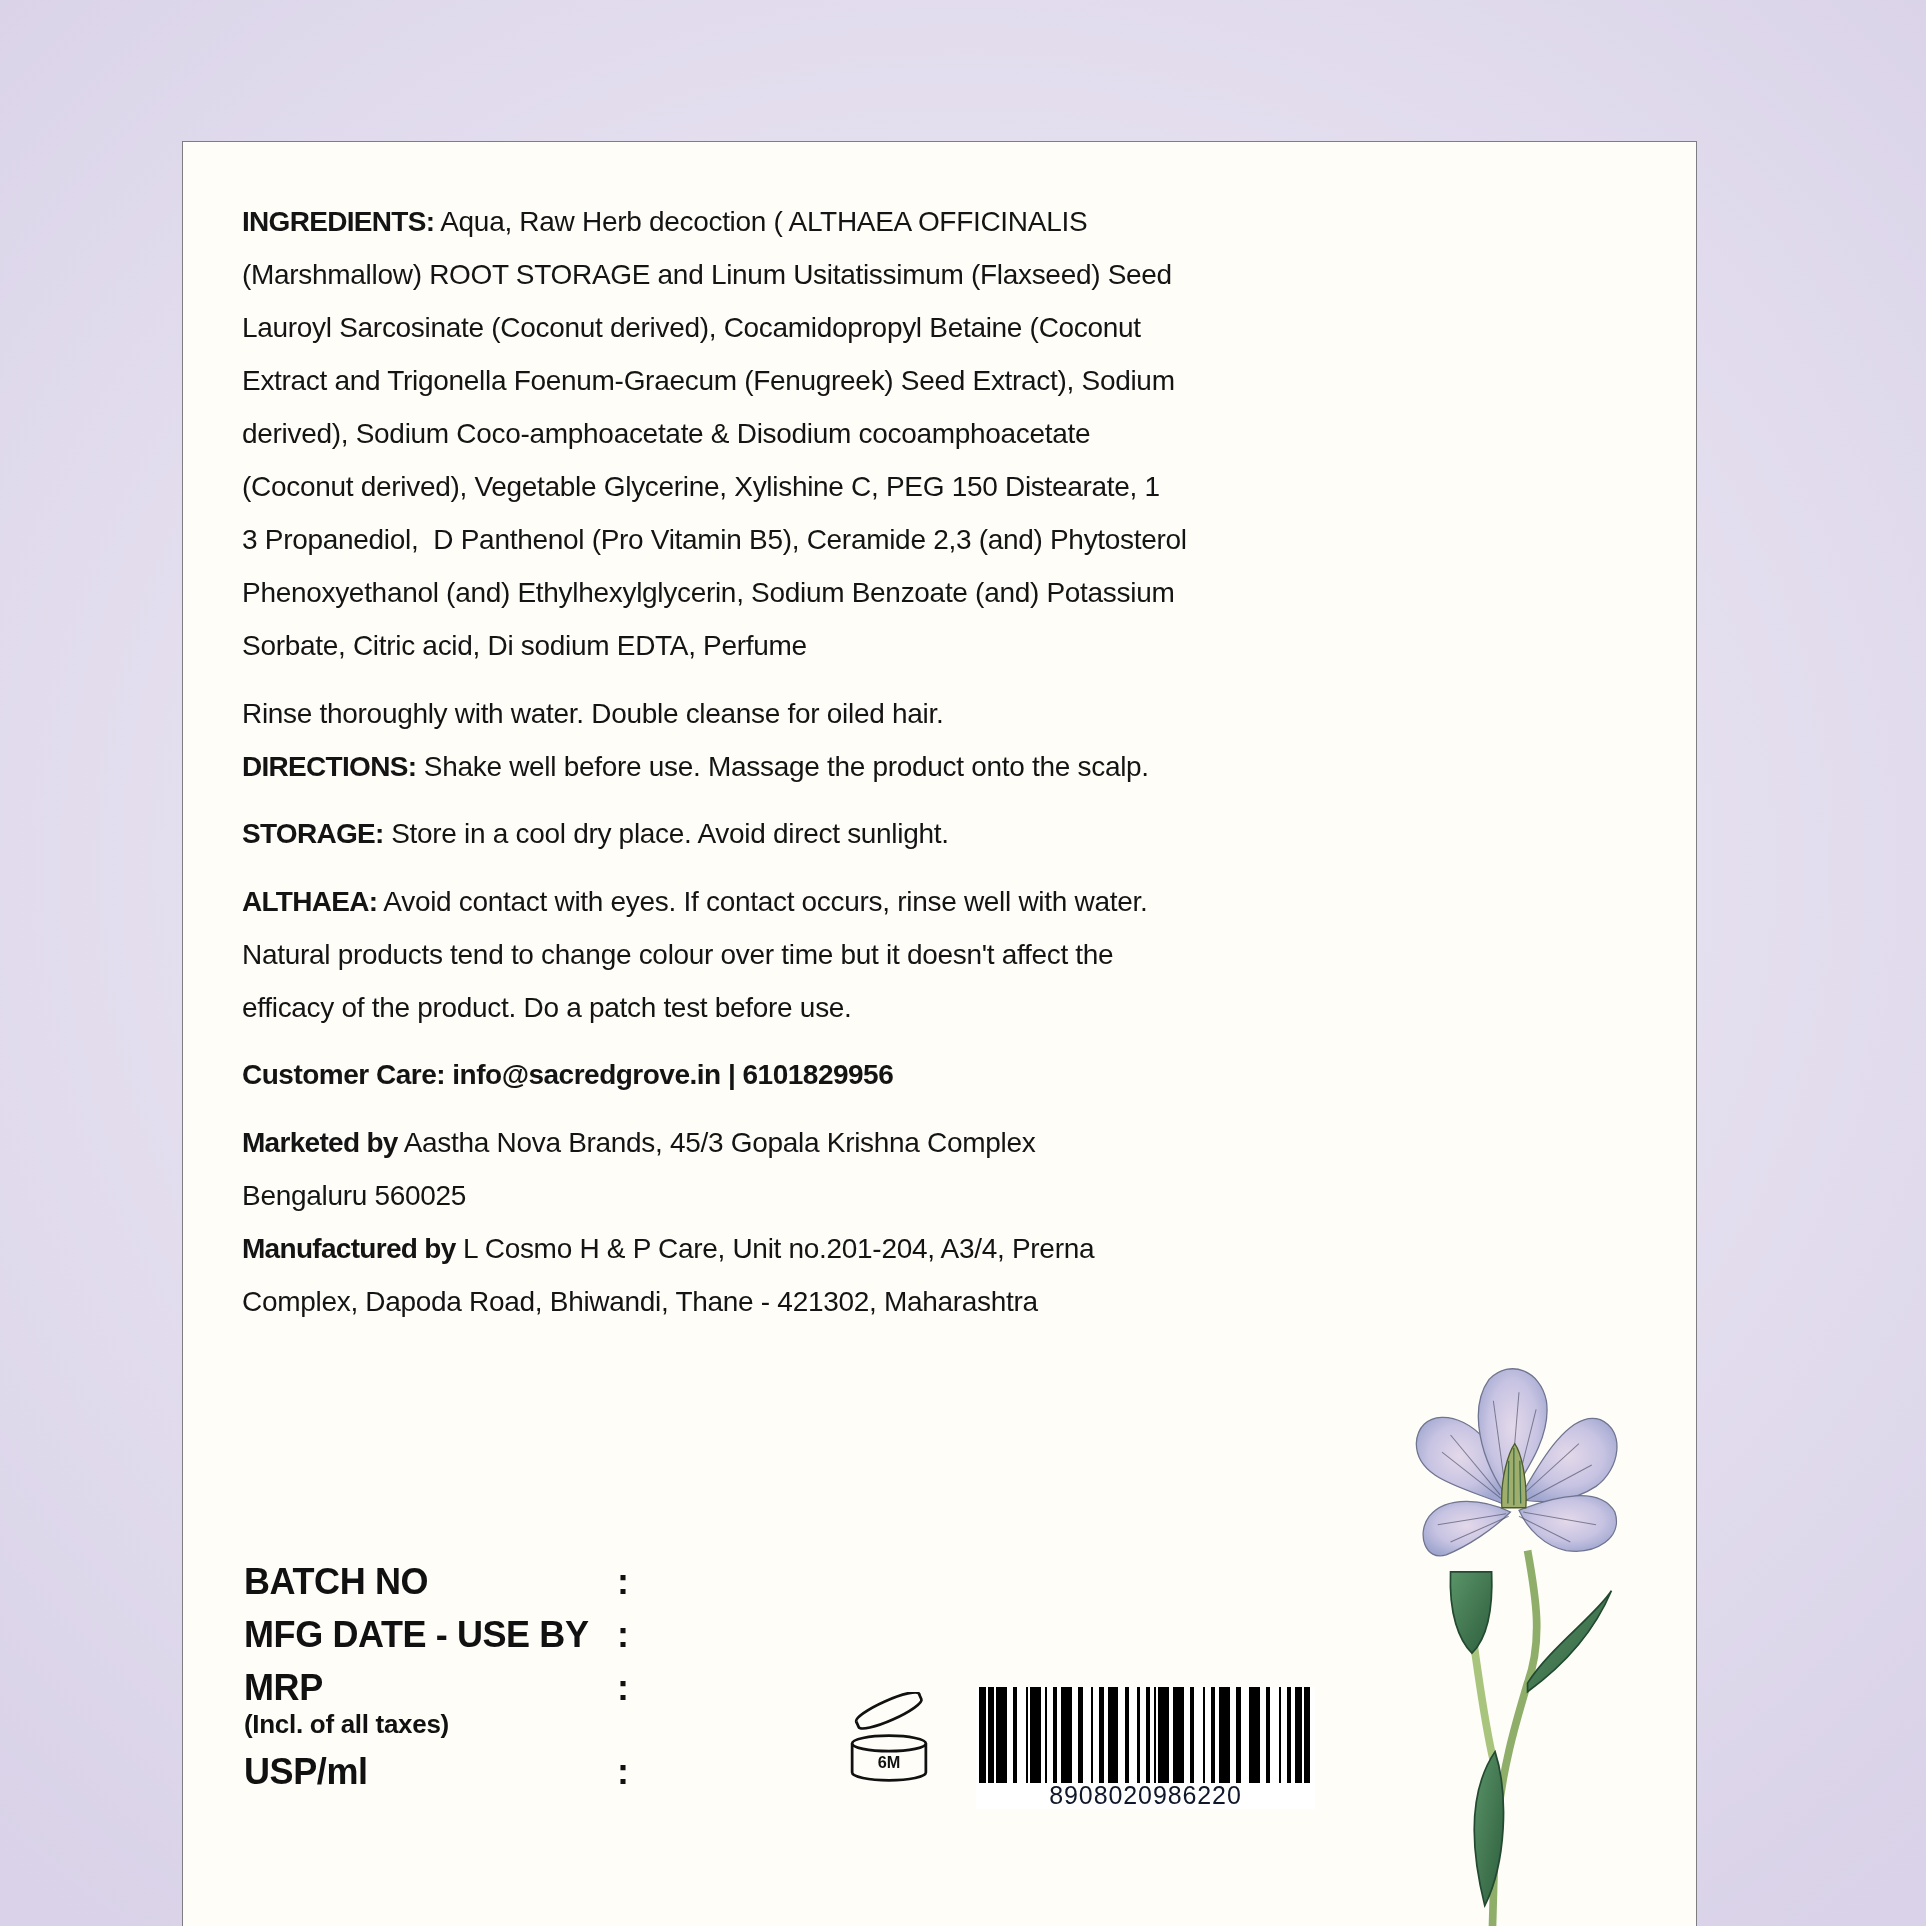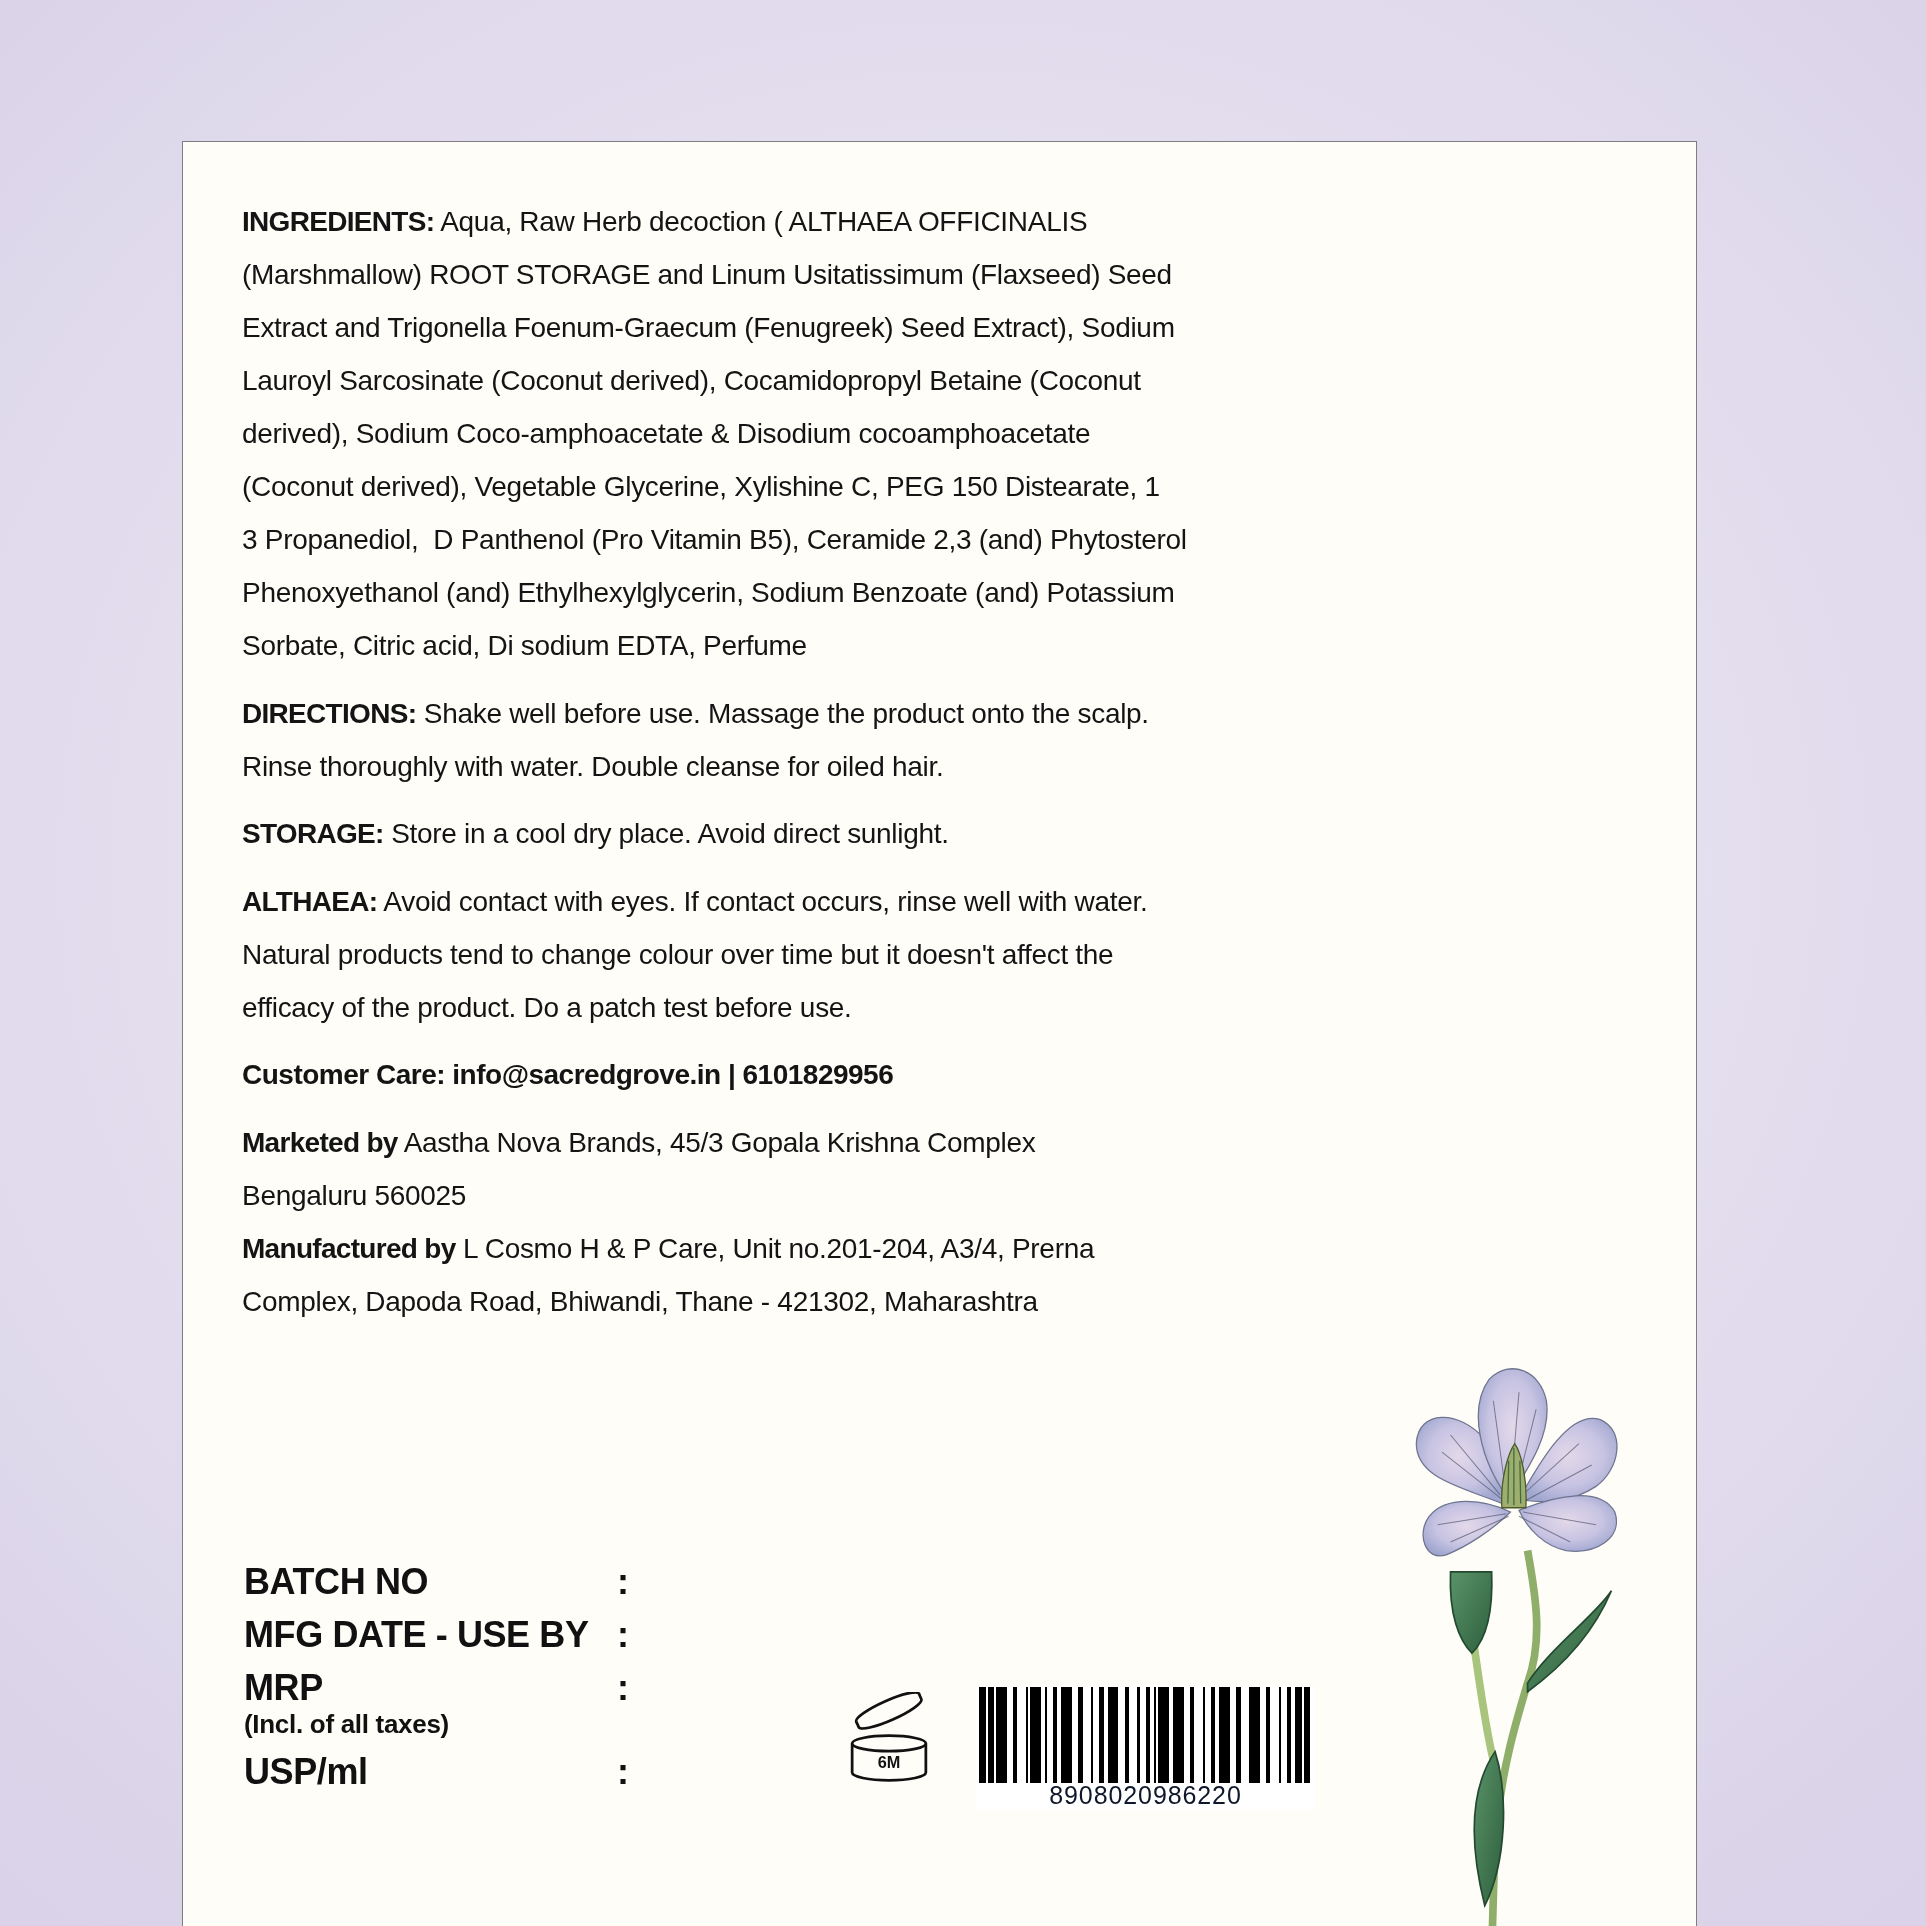--- a/index.html
+++ b/index.html
@@ -42,32 +42,32 @@
 </style>
 </head>
 <body>
 
 <div class="panel">
   <div class="content">
 
     <div class="para">
       <span class="line"><span class="lbl">INGREDIENTS:</span><span> Aqua, Raw Herb decoction ( ALTHAEA OFFICINALIS</span></span>
       <span class="line">(Marshmallow) ROOT STORAGE and Linum Usitatissimum (Flaxseed) Seed</span>
+      <span class="line">Lauroyl Sarcosinate (Coconut derived), Cocamidopropyl Betaine (Coconut</span>
       <span class="line">Extract and Trigonella Foenum-Graecum (Fenugreek) Seed Extract), Sodium</span>
-      <span class="line">Lauroyl Sarcosinate (Coconut derived), Cocamidopropyl Betaine (Coconut</span>
       <span class="line">derived), Sodium Coco-amphoacetate &amp; Disodium cocoamphoacetate</span>
       <span class="line">(Coconut derived), Vegetable Glycerine, Xylishine C, PEG 150 Distearate, 1</span>
       <span class="line" style="white-space:pre">3 Propanediol,  D Panthenol (Pro Vitamin B5), Ceramide 2,3 (and) Phytosterol</span>
       <span class="line">Phenoxyethanol (and) Ethylhexylglycerin, Sodium Benzoate (and) Potassium</span>
       <span class="line">Sorbate, Citric acid, Di sodium EDTA, Perfume</span>
     </div>
 
     <div class="para">
+      <span class="line">Rinse thoroughly with water. Double cleanse for oiled hair.</span>
       <span class="line"><span class="lbl">DIRECTIONS:</span><span> Shake well before use. Massage the product onto the scalp.</span></span>
-      <span class="line">Rinse thoroughly with water. Double cleanse for oiled hair.</span>
     </div>
 
     <div class="para">
       <span class="line"><span class="lbl">STORAGE:</span><span> Store in a cool dry place. Avoid direct sunlight.</span></span>
     </div>
 
     <div class="para">
       <span class="line"><span class="lbl">ALTHAEA:</span><span> Avoid contact with eyes. If contact occurs, rinse well with water.</span></span>
       <span class="line">Natural products tend to change colour over time but it doesn't affect the</span>
       <span class="line">efficacy of the product. Do a patch test before use.</span>

